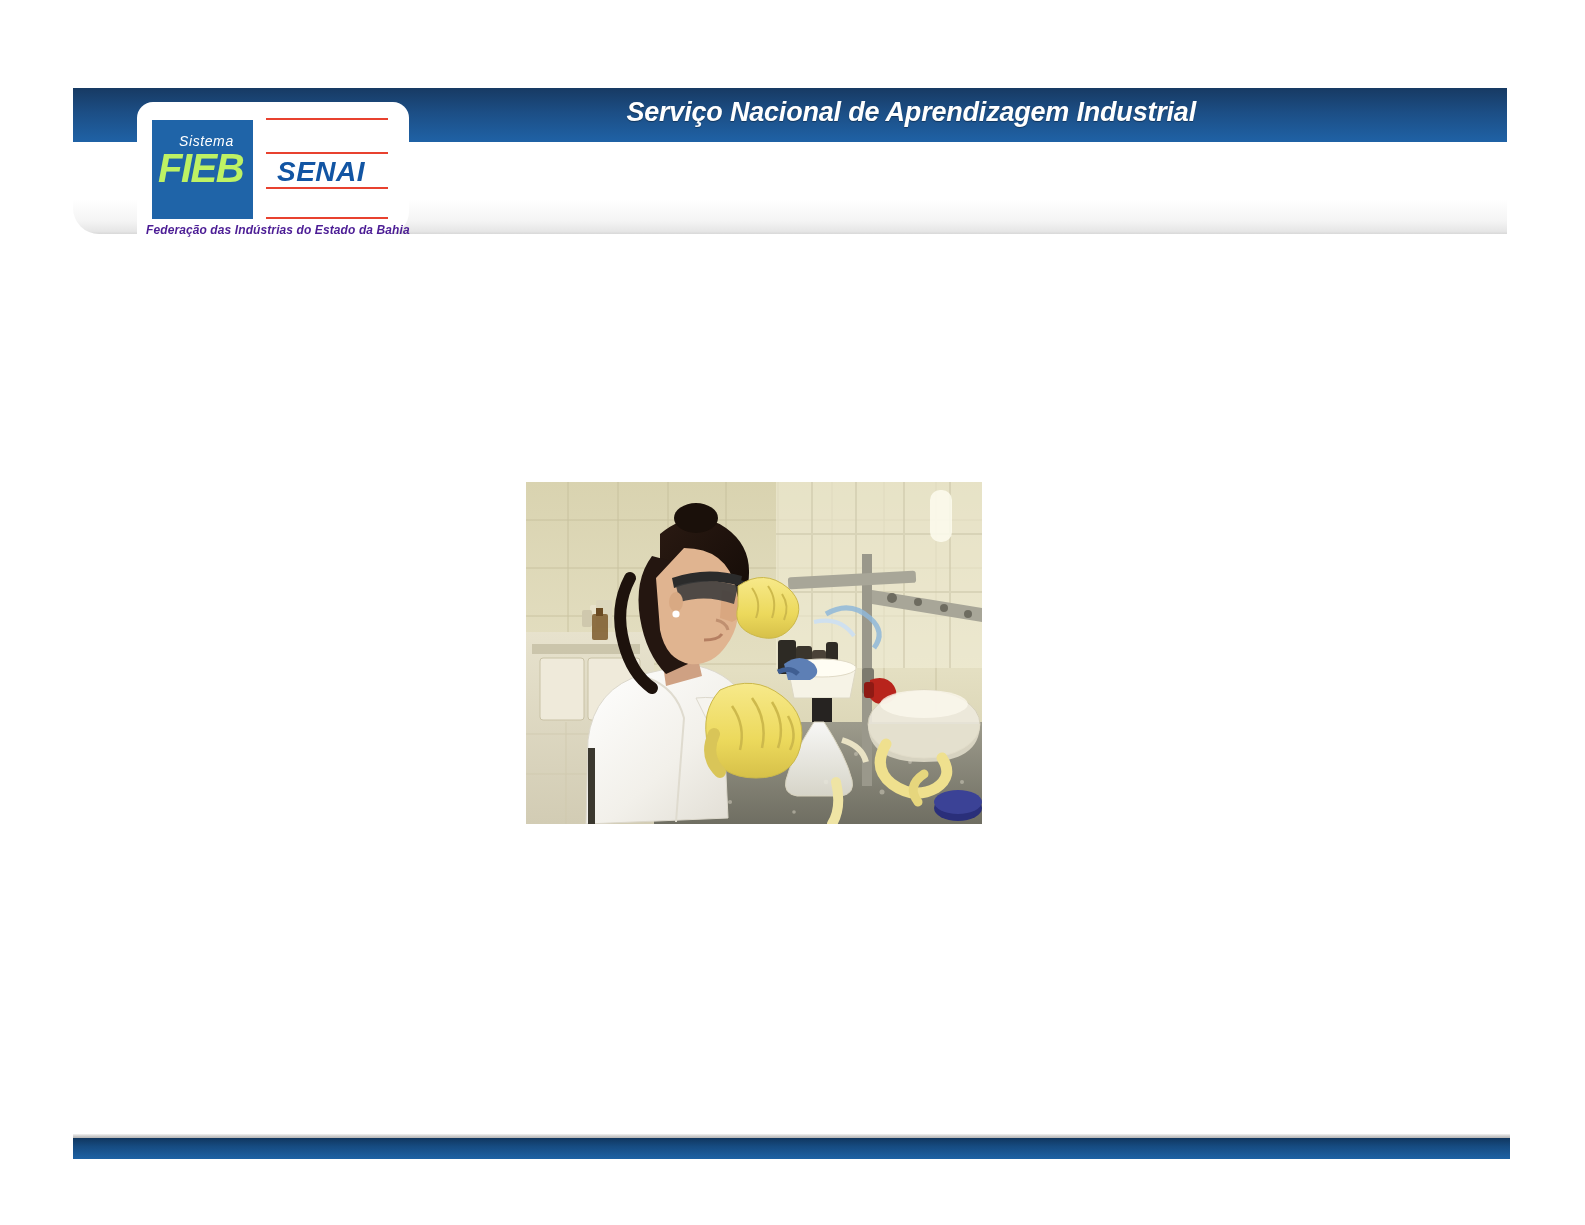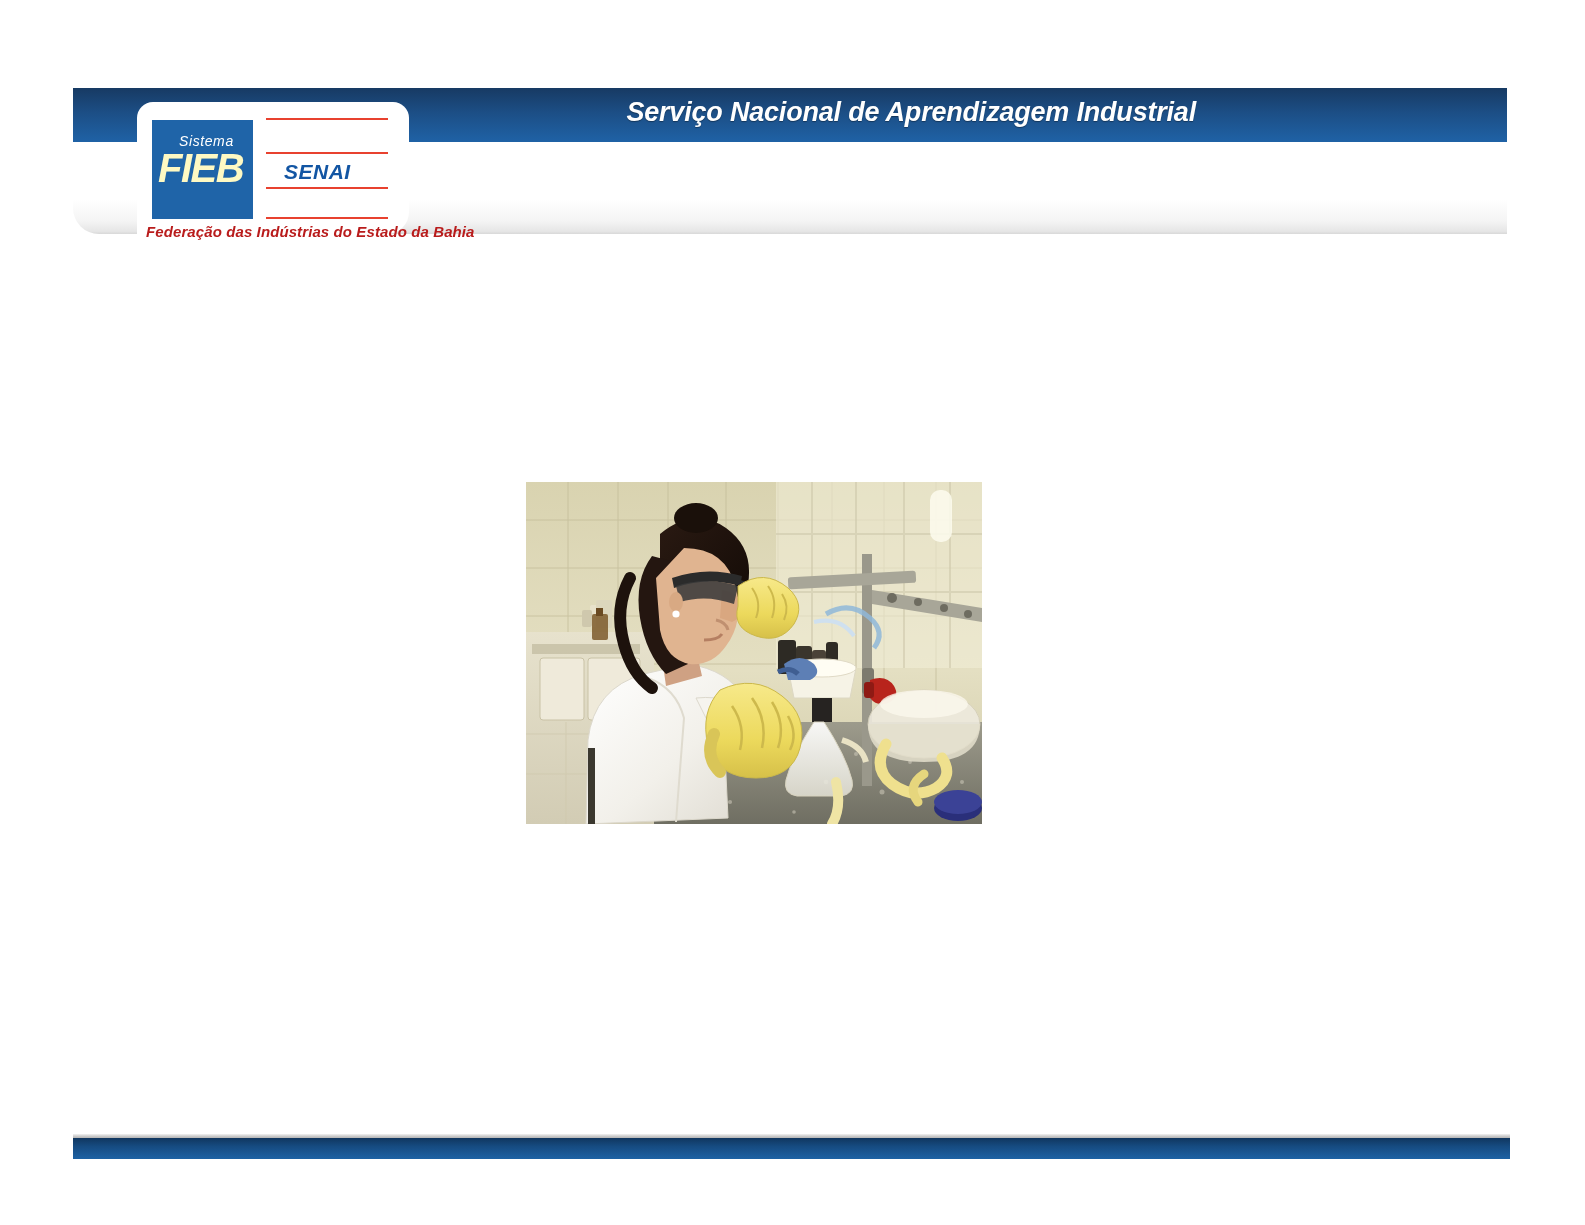--- a/index.html
+++ b/index.html
@@ -91,21 +91,21 @@
     font-family: "Liberation Sans", sans-serif;
     font-weight: normal;
     font-style: italic;
     font-size: 14px;
     letter-spacing: 0.6px;
   }
   .fieb-word {
     position: absolute;
     left: 6px;
     top: 28px;
-    color: #fef9c3;
+    color: #bef264;
     font-family: "Liberation Sans", sans-serif;
     font-weight: bold;
     font-style: italic;
     font-size: 40px;
     letter-spacing: -1.5px;
     line-height: 40px;
   }
   .fieb-swoosh {
     position: absolute;
     left: 34px;
@@ -140,35 +140,34 @@
   .rule.r3 { top: 71px; }
   .rule.r4 { top: 101px; }
   .senai-word {
     position: absolute;
     left: 11px;
     top: 40px;
     color: #1255a3;
     font-family: "Liberation Sans", sans-serif;
     font-weight: bold;
     font-style: italic;
-    font-size: 21px;
+    font-size: 28px;
     letter-spacing: 0.5px;
     line-height: 31px;
-    margin-left: 7px;
   }
 
   .logo-tagline {
     position: absolute;
     left: 146px;
     top: 207px;
-    color: #b91c1c;
+    color: #4c1d95;
     font-family: "Liberation Sans", sans-serif;
     font-weight: bold;
     font-style: italic;
-    font-size: 15px;
+    font-size: 12px;
     letter-spacing: 0.1px;
     white-space: nowrap;
   }
 
   
   .photo {
     position: absolute;
     left: 526px;
     top: 466px;
     width: 456px;

